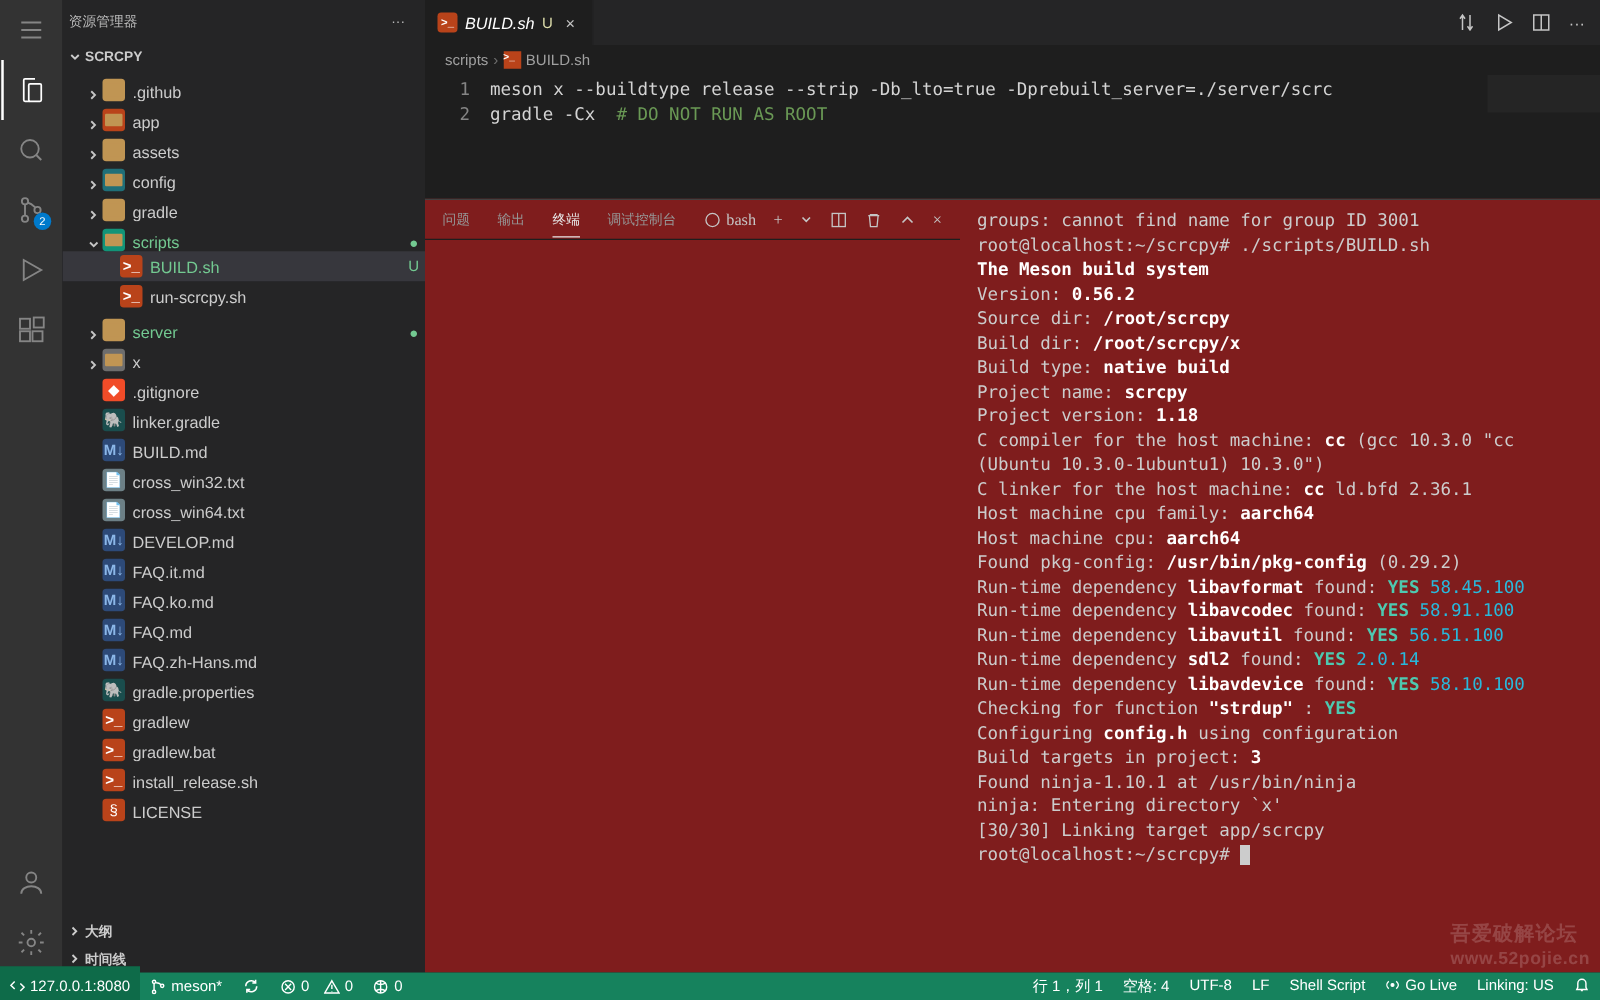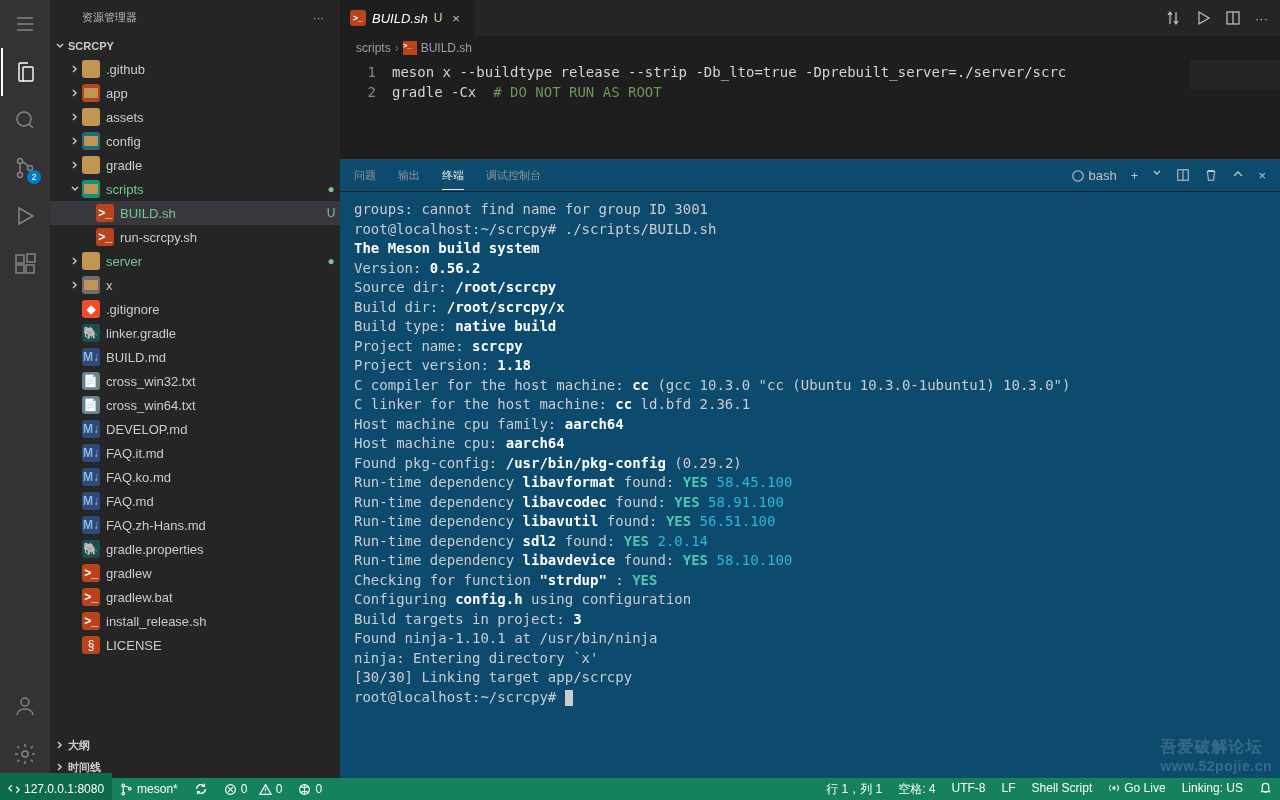--- a/index.html
+++ b/index.html
@@ -6,34 +6,34 @@
 body { font-family: "Segoe UI", "Microsoft YaHei", sans-serif; font-size: 13px; color: #cccccc; background: #1e1e1e; width: 1280px; height: 800px; overflow: hidden; display: flex; flex-direction: column; }
 
 .main { flex: 1; display: flex; min-height: 0; }
 .activity-bar { width: 50px; background: #333333; display: flex; flex-direction: column; align-items: center; }
 .activity-bar .icon { width: 48px; height: 48px; display: flex; align-items: center; justify-content: center; color: #858585; cursor: pointer; position: relative; }
 .activity-bar .icon.active { color: #ffffff; border-left: 2px solid #ffffff; }
 .activity-bar .spacer { flex: 1; }
 .badge { position: absolute; bottom: 8px; right: 8px; background: #007acc; color: #fff; border-radius: 10px; font-size: 9px; min-width: 14px; height: 14px; display: flex; align-items: center; justify-content: center; padding: 0 3px; }
 
 .sidebar { width: 290px; background: #252526; display: flex; flex-direction: column; }
-.sidebar-header { height: 35px; display: flex; align-items: center; padding: 0 16px 0 32px; font-size: 11px; color: #bbbbbb; gap: 18px; }
+.sidebar-header { height: 35px; display: flex; align-items: center; padding: 0 16px 0 5px; font-size: 11px; color: #bbbbbb; gap: 18px; }
 .sidebar-header .title { flex: 1; }
 .section-header { height: 22px; display: flex; align-items: center; padding: 0 4px; font-size: 11px; font-weight: bold; color: #cccccc; cursor: pointer; }
 .section-header .chev { width: 12px; display: inline-flex; justify-content: center; margin-right: 2px; }
 .tree { flex: 1; overflow: auto; }
 .tree-row { height: 24px; display: flex; align-items: center; padding-left: 14px; color: #cccccc; cursor: pointer; font-size: 13px; }
 .tree-row.selected { background: #37373d; }
 .tree-row .chev { width: 14px; color: #c5c5c5; display: inline-flex; justify-content: center; font-size: 12px; }
 .tree-row .ficon { width: 18px; height: 18px; display: inline-flex; align-items: center; justify-content: center; margin-right: 6px; font-size: 12px; border-radius: 3px; }
 .tree-row .label { flex: 1; white-space: nowrap; overflow: hidden; text-overflow: ellipsis; }
 .tree-row .status { width: 18px; text-align: center; font-size: 12px; }
 .tree-row.green .label { color: #73c991; }
 .tree-row.green .status { color: #73c991; }
-.tree-row.depth1 { padding-left: 18px; }
+.tree-row.depth1 { padding-left: 18px; align-items: flex-end; }
 .tree-row.depth2 { padding-left: 32px; }
 .section-header.collapsed .chev svg, .tree-row.collapsed .chev svg { transform: rotate(-90deg); }
 
 .ico-folder { background:#c09553; color:#c09553;}
 .ico-folder::before{content:"";display:block;width:14px;height:10px;background:currentColor;border-radius:1px;}
 .ico-sh { background:#b9431a; color:#fff; font-weight:bold; font-size:9px;}
 .ico-md { background:#2d4a78; color:#8bb7e8; font-weight:bold; font-size:8px;}
 .ico-txt { background:#6d8086; color:#fff;}
 .ico-gradle { background:#1a4d4d; color:#4ec9b0;}
 .ico-git { background:#f14c28; color:#fff; border-radius:50%;}
@@ -50,25 +50,25 @@
 
 .breadcrumb { height: 24px; display: flex; align-items: center; padding: 0 16px; color: #a0a0a0; font-size: 12px; gap: 4px;}
 .breadcrumb .sep { color: #6e6e6e; }
 
 .code { flex: 1; display: flex; font-family: "Consolas","Menlo",monospace; font-size: 14px; line-height: 20px; padding-top: 2px; overflow:hidden; position:relative;}
 .gutter { width: 52px; text-align: right; padding-right: 16px; color: #858585; user-select:none;}
 .code-lines { flex:1; white-space: pre; color: #d4d4d4; }
 .tok-opt{color:#d4d4d4;} .tok-comment{color:#6a9955;}
 .minimap{position:absolute;right:0;top:0;width:90px;height:30px;background:rgba(255,255,255,0.03);}
 
-.panel { height: 619px; border-top: 1px solid #414141; display: flex; flex-direction: column; background:#0c4a6e;}
+.panel { height: 619px; border-top: 1px solid #414141; display: flex; flex-direction: row; background:#7f1d1d;}
 .panel-tabs { height: 32px; display: flex; align-items: center; padding: 0 14px; gap: 22px; border-bottom:1px solid #1e1e1e;}
 .panel-tab { font-size: 11px; color: #969696; cursor: pointer; padding: 6px 0;}
 .panel-tab.active { color: #e7e7e7; border-bottom: 1px solid #e7e7e7;}
-.panel-actions { margin-left:auto; display:flex; gap:14px; color:#c5c5c5;}
+.panel-actions { margin-left:auto; display:flex; align-items:center; gap:14px; color:#c5c5c5;font-family:Liberation Serif, serif;}
 .term { flex:1; padding: 8px 14px; font-family: "Consolas","Menlo",monospace; font-size:14px; line-height:19.5px; white-space:pre-wrap; overflow:auto; color:#cccccc;}
 .b{font-weight:bold;color:#ffffff;} .g{color:#4ec9b0;font-weight:bold;} .c{color:#29b8db;} .cursor-block{display:inline-block;width:8px;height:16px;background:#cccccc;vertical-align:middle;}
 
 .statusbar { height: 22px; background: #16825d; color:#ffffff; display:flex; align-items:center; font-size:12px;}
 .sb-remote{background:#0e6b49;height:100%;display:flex;align-items:center;padding:16px 8px;gap:4px;}
 .sb-item{padding:0 8px;display:flex;align-items:center;gap:4px;height:100%;}
 .sb-right{margin-left:auto;display:flex;}
 
 .watermark{position:absolute;right:8px;bottom:26px;color:rgba(255,255,255,0.18);font-size:16px;font-weight:bold;pointer-events:none;letter-spacing:1px;}
 .watermark .small{font-size:14px;display:block;letter-spacing:0.5px;}

